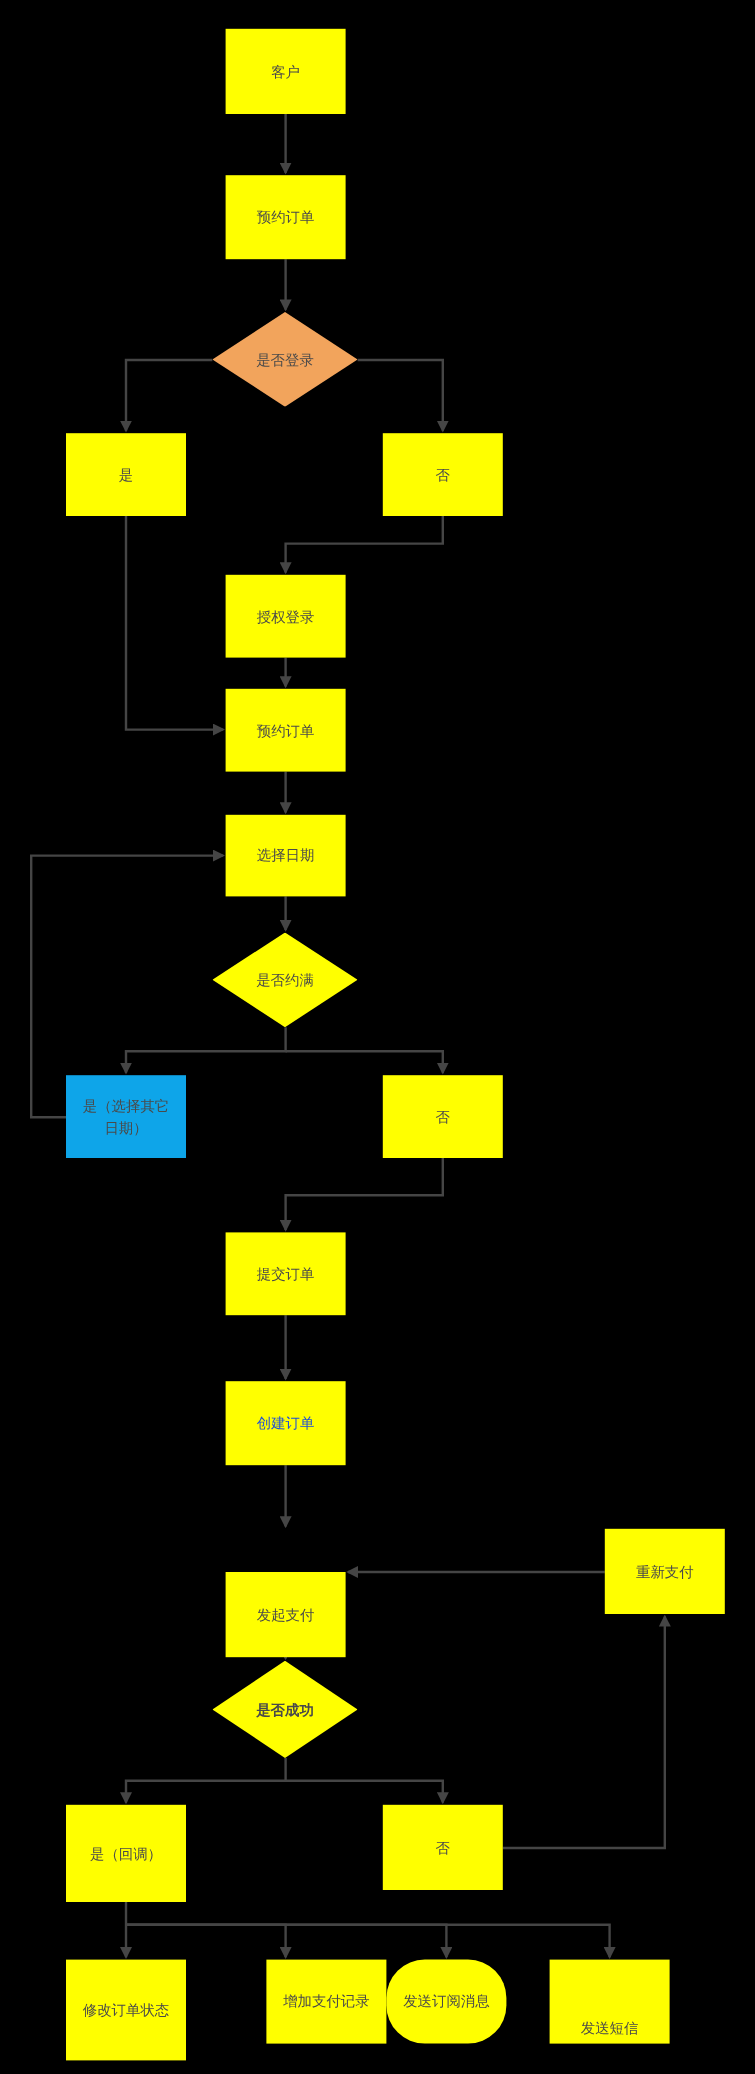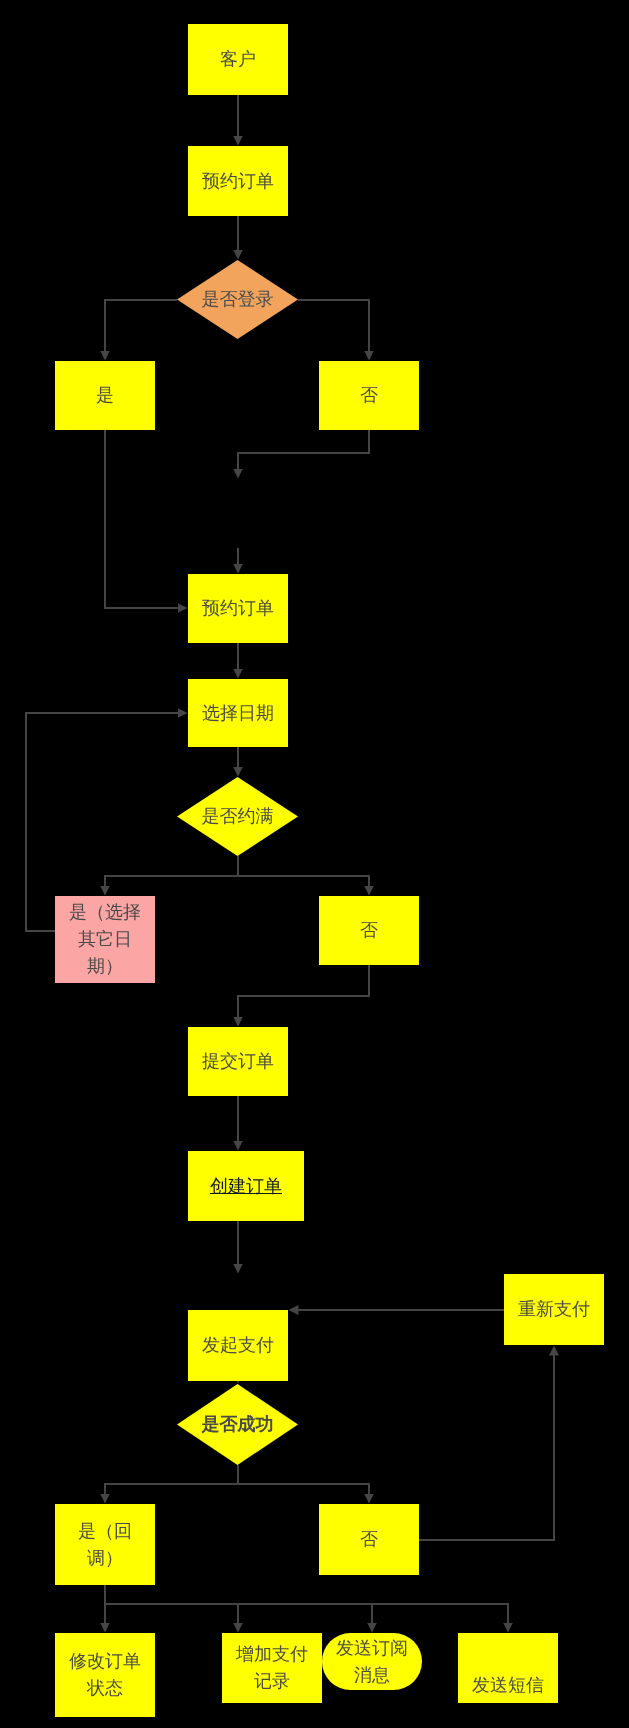--- a/index.html
+++ b/index.html
@@ -9,21 +9,21 @@
     background:#000;
     font-family:"Liberation Sans","DejaVu Sans",sans-serif;
     overflow:hidden;
   }
   svg.edges{position:absolute;left:0;top:0;width:629px;height:1728px;}
   .node{
     position:absolute;
     display:flex;align-items:center;justify-content:center;
     text-align:center;
     box-sizing:border-box;
-    font-size:18px;
+    font-size:12px;
     line-height:1.5;
     color:#4A4A4A;
     padding:4px 10px;
   }
   .node.diamond{
     clip-path:polygon(50% 0,100% 50%,50% 100%,0 50%);
     padding:0;
   }
 </style>
 </head>
@@ -70,39 +70,42 @@
     </div>
     <div class="node diamond" style="left: 177px; top: 260px; width: 121px; height: 79px; background: rgb(242, 164, 92); color: rgb(74, 74, 74);">
       <span>是否登录</span>
     </div>
     <div class="node" style="left: 55px; top: 361px; width: 100px; height: 69px; background: rgb(255, 255, 0); color: rgb(74, 74, 74);">
       <span>是</span>
     </div>
     <div class="node" style="left: 319px; top: 361px; width: 100px; height: 69px; background: rgb(255, 255, 0); color: rgb(74, 74, 74);">
       <span>否</span>
     </div>
+    <div class="node" style="left: 188px; top: 479px; width: 100px; height: 69px; background: rgb(255, 255, 0); color: rgb(74, 74, 74);">
+      <span>授权登录</span>
+    </div>
     <div class="node" style="left: 188px; top: 574px; width: 100px; height: 69px; background: rgb(255, 255, 0); color: rgb(74, 74, 74);">
       <span>预约订单</span>
     </div>
     <div class="node" style="left: 188px; top: 679px; width: 100px; height: 68px; background: rgb(255, 255, 0); color: rgb(74, 74, 74);">
       <span>选择日期</span>
     </div>
     <div class="node diamond" style="left: 177px; top: 777px; width: 121px; height: 79px; background: rgb(255, 255, 0); color: rgb(74, 74, 74);">
       <span>是否约满</span>
     </div>
-    <div class="node" style="left: 55px; top: 896px; width: 100px; height: 87px; background: #fca5a5; color: rgb(74, 74, 74);">
+    <div class="node" style="left: 55px; top: 896px; width: 100px; height: 69px; background: #0ea5e9; color: rgb(74, 74, 74);">
       <span>是（选择其它日期）</span>
     </div>
     <div class="node" style="left: 319px; top: 896px; width: 100px; height: 69px; background: rgb(255, 255, 0); color: rgb(74, 74, 74);">
       <span>否</span>
     </div>
     <div class="node" style="left: 188px; top: 1027px; width: 100px; height: 69px; background: rgb(255, 255, 0); color: rgb(74, 74, 74);">
       <span>提交订单</span>
     </div>
-    <div class="node" style="left: 188px; top: 1151px; width: 116px; height: 70px; background: rgb(255, 255, 0); color: #0f172a; text-decoration: underline;">
+    <div class="node" style="left: 188px; top: 1151px; width: 100px; height: 70px; background: rgb(255, 255, 0); color: #1d4ed8;">
       <span>创建订单</span>
     </div>
     <div class="node" style="left: 188px; top: 1274px; width: 100px; height: 71px; background: rgb(255, 255, 0); color: rgb(74, 74, 74); margin-top: 36px;">
       <span>发起支付</span>
     </div>
     <div class="node" style="left: 504px; top: 1274px; width: 100px; height: 71px; background: rgb(255, 255, 0); color: rgb(74, 74, 74); justify-content: center;">
       <span>重新支付</span>
     </div>
     <div class="node diamond" style="left: 177px; top: 1384px; width: 121px; height: 81px; background: rgb(255, 255, 0); color: rgb(74, 74, 74); font-weight: bold;">
       <span>是否成功</span>
@@ -112,19 +115,19 @@
     </div>
     <div class="node" style="left: 319px; top: 1504px; width: 100px; height: 71px; background: rgb(255, 255, 0); color: rgb(74, 74, 74);">
       <span>否</span>
     </div>
     <div class="node" style="left: 55px; top: 1633px; width: 100px; height: 84px; background: rgb(255, 255, 0); color: rgb(74, 74, 74);">
       <span>修改订单状态</span>
     </div>
     <div class="node" style="left: 182px; top: 1633px; width: 100px; height: 70px; background: rgb(255, 255, 0); color: rgb(74, 74, 74); margin-left: 40px;">
       <span>增加支付记录</span>
     </div>
-    <div class="node" style="left: 322px; top: 1633px; width: 100px; height: 57px; background: rgb(255, 255, 0); color: rgb(74, 74, 74); border-radius: 32px;">
+    <div class="node" style="left: 322px; top: 1633px; width: 100px; height: 70px; background: rgb(255, 255, 0); color: rgb(74, 74, 74); border-radius: 32px;">
       <span>发送订阅消息</span>
     </div>
     <div class="node" style="left: 458px; top: 1633px; width: 100px; height: 70px; background: rgb(255, 255, 0); color: rgb(74, 74, 74); align-items: flex-end;">
       <span>发送短信</span>
     </div>
   </div>
 
 </body></html>

